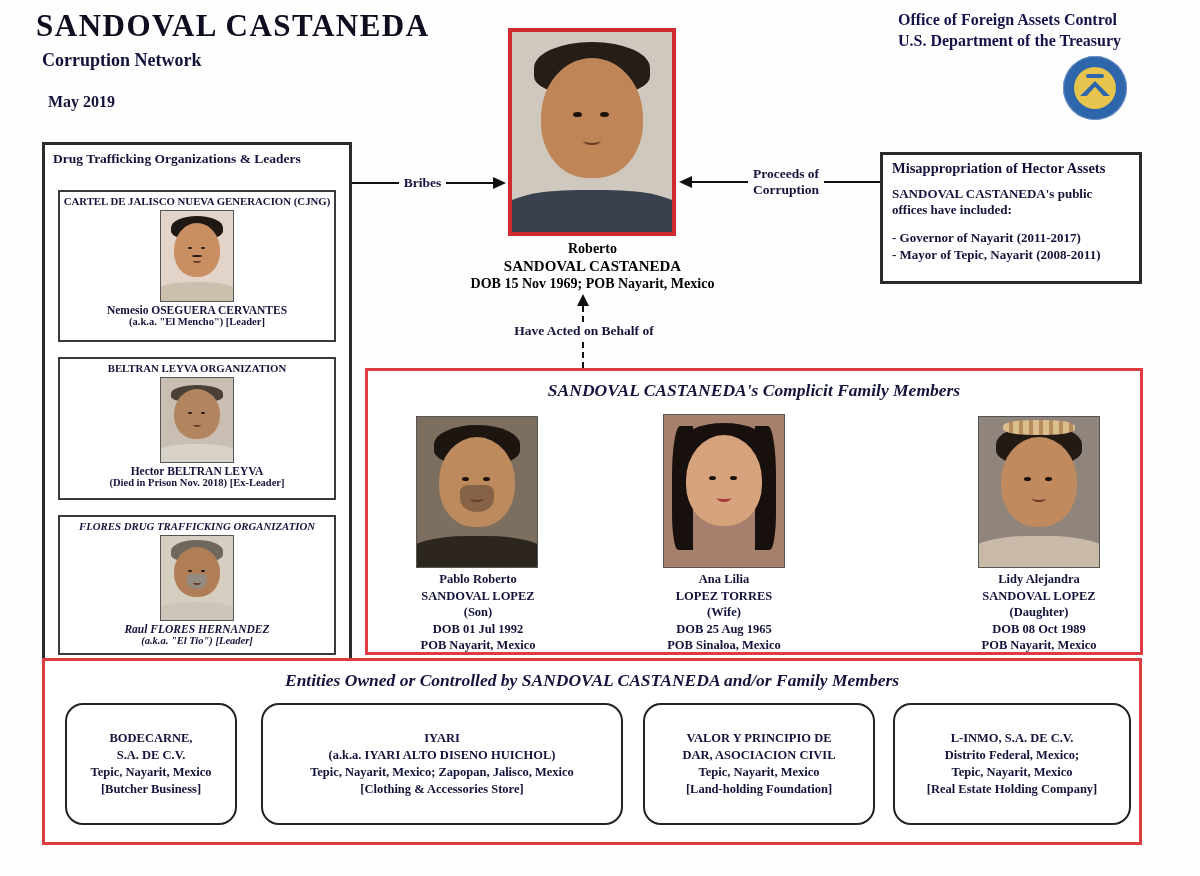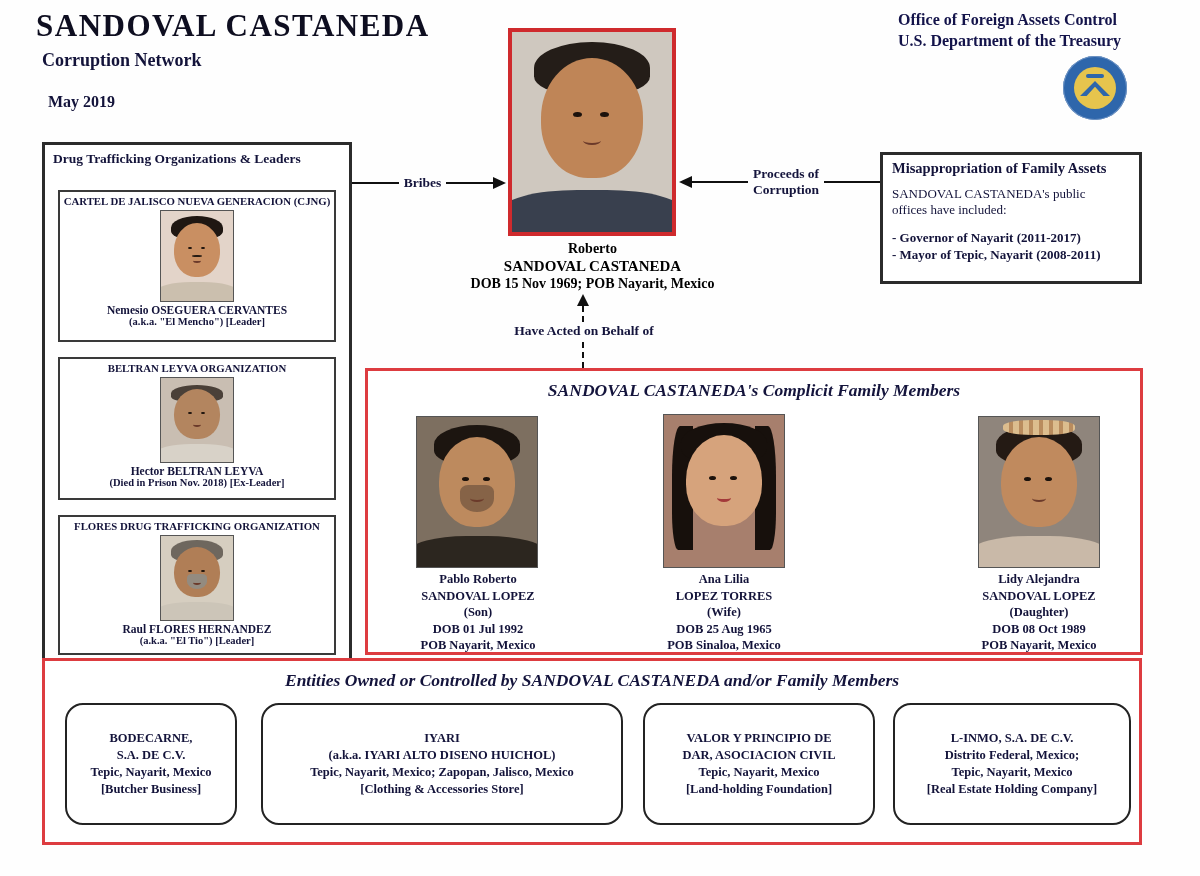--- a/index.html
+++ b/index.html
@@ -29,21 +29,21 @@
   .dto-box { position:absolute; left:42px; top:125px; width:310px; height:530px; border:3px solid #2b2b2b; box-sizing:border-box; background:#fff;margin-top:17px; }
   .dto-header { padding:5px 8px 0 8px; font-weight:bold; font-size:13.5px; line-height:17px; color:#13133a; }
   .org-box { position:absolute; left:13px; width:278px; border:2px solid #3a3a3a; box-sizing:border-box; text-align:center; background:#fff; }
   .org-title { font-weight:bold; font-size:10.8px; padding-top:3px; color:#13133a; }
   .org-name  { font-weight:bold; font-size:11.5px; color:#13133a; }
   .org-note  { font-weight:bold; font-size:10.5px; color:#13133a; }
 
   .misapp-box { position:absolute; left:880px; top:152px; width:262px; height:132px; border:3px solid #2b2b2b;
                 box-sizing:border-box; padding:5px 9px; background:#fff; }
   .misapp-title { font-size:14.5px; font-weight:bold; color:#13133a; }
-  .misapp-body  { margin-top:9px; font-size:13px; font-weight:normal; line-height:16px; color:#13133a; }
+  .misapp-body  { margin-top:9px; font-size:13px; font-weight:bold; line-height:16px; color:#13133a; }
   .misapp-bullets { margin-top:11px; font-size:13px; font-weight:bold; line-height:17px; color:#13133a; }
 
   .family-box { position:absolute; left:365px; top:368px; width:778px; height:287px; border:3px solid #dd3c40;
                 box-sizing:border-box; background:#fff; }
   .fam-title { text-align:center; margin-top:9px; font-style:italic; font-weight:bold; font-size:17.5px; color:#14143c; }
   .fam-caption { position:absolute; width:220px; top:200px; text-align:center; font-weight:bold; font-size:12.5px; line-height:16.5px; color:#13133a; }
 
   .entities-box { position:absolute; left:42px; top:658px; width:1100px; height:187px; border:3px solid #dd3c40;
                   box-sizing:border-box; background:#fff; }
   .ent-title { text-align:center; margin-top:9px; font-style:italic; font-weight:bold; font-size:17.5px; color:#14143c; }
@@ -176,39 +176,39 @@
           <div class="f-eye l"></div>
           <div class="f-eye r"></div>
           <div class="f-mouth"></div>
         </div>
         <div class="f-shoulders"></div>
       </div>
       <div class="org-name">Hector BELTRAN LEYVA</div>
       <div class="org-note">(Died in Prison Nov. 2018) [Ex-Leader]</div>
     </div>
 
-    <div class="org-box" style="top:370px; height:140px;">
+    <div class="org-box" style="top:370px; height:140px;font-style:italic;">
       <div class="org-title">FLORES DRUG TRAFFICKING ORGANIZATION</div>
       <div class="photo ph-org v-raul" style="height:86px;">
         <div class="f-hair"></div>
         <div class="f-head">
           <div class="f-eye l"></div>
           <div class="f-eye r"></div>
           <div class="f-beard"></div>
           <div class="f-mouth"></div>
         </div>
         <div class="f-shoulders"></div>
       </div>
       <div class="org-name">Raul FLORES HERNANDEZ</div>
       <div class="org-note">(a.k.a. "El Tio") [Leader]</div>
     </div>
   </div>
 
   <div class="misapp-box">
-    <div class="misapp-title">Misappropriation of Family Assets</div>
+    <div class="misapp-title">Misappropriation of Hector Assets</div>
     <div class="misapp-body">
       <div>SANDOVAL CASTANEDA's public</div>
       <div>offices have included:</div>
     </div>
     <div class="misapp-bullets">
       <div>- Governor of Nayarit (2011-2017)</div>
       <div>- Mayor of Tepic, Nayarit (2008-2011)</div>
     </div>
   </div>
 

